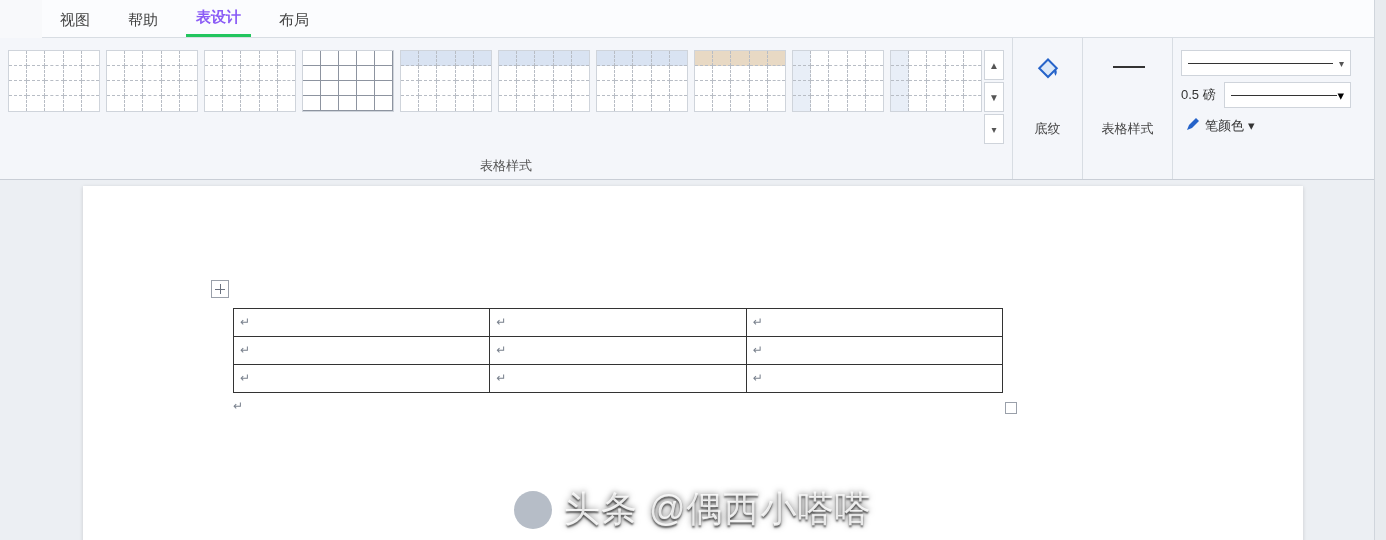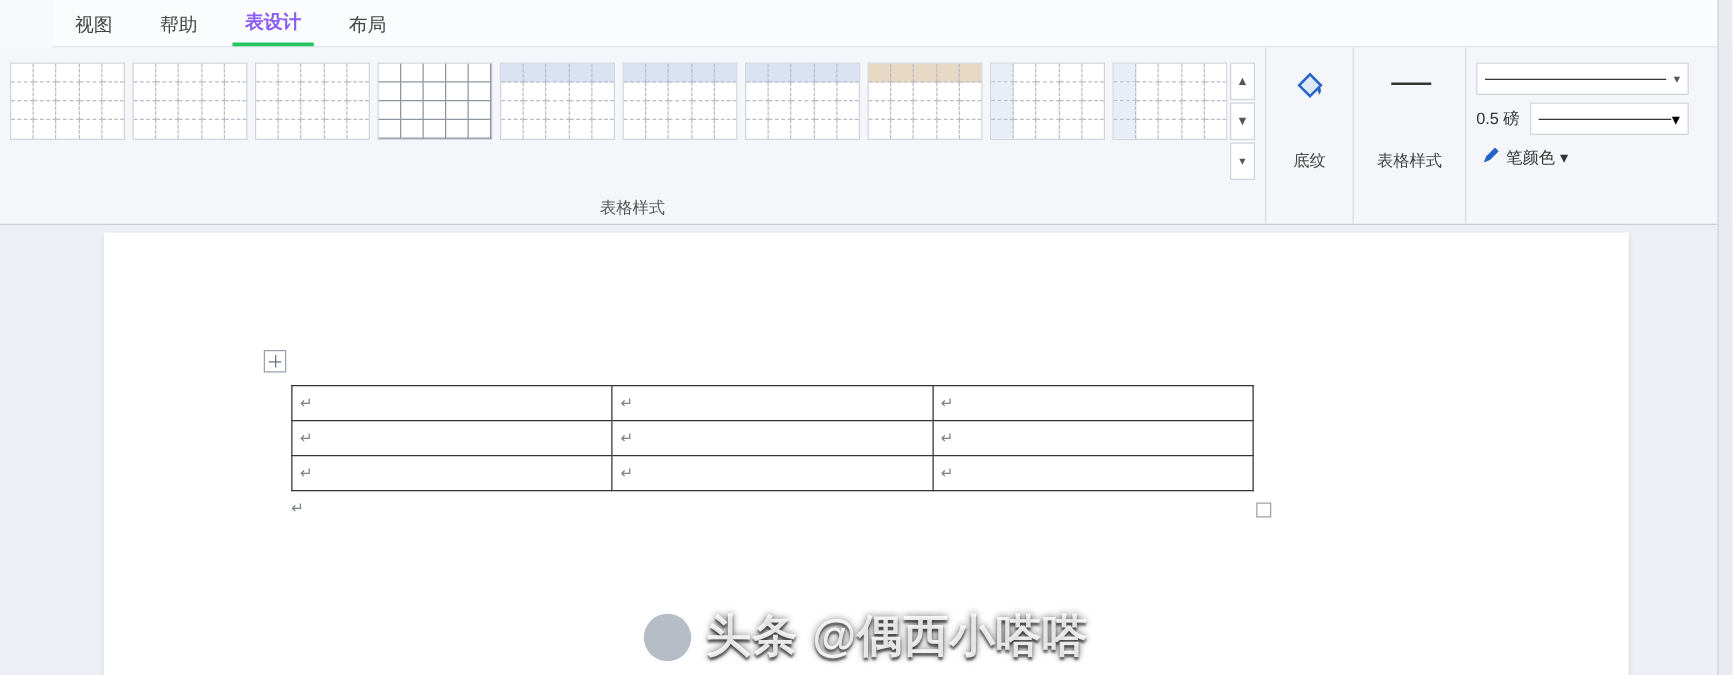--- a/index.html
+++ b/index.html
@@ -263,21 +263,21 @@
   .wm-avatar {
     display:inline-block;
     width:38px; height:38px;
     border-radius:50%;
     background:#b6bdc7;
     vertical-align:middle;
     margin-right:8px;
   }
   .wm-text {
     font-size: 36px;
-    font-weight: 700;
+    font-weight: 400;
     color: rgba(255,255,255,.85);
     text-shadow: 0 0 6px rgba(0,0,0,.6), 0 2px 2px rgba(0,0,0,.6);
     vertical-align: middle;
     letter-spacing: 1px;
   }
 
   .right-scroll {
     position:absolute;
     right:0; top:0;
     width:12px; height:540px;

